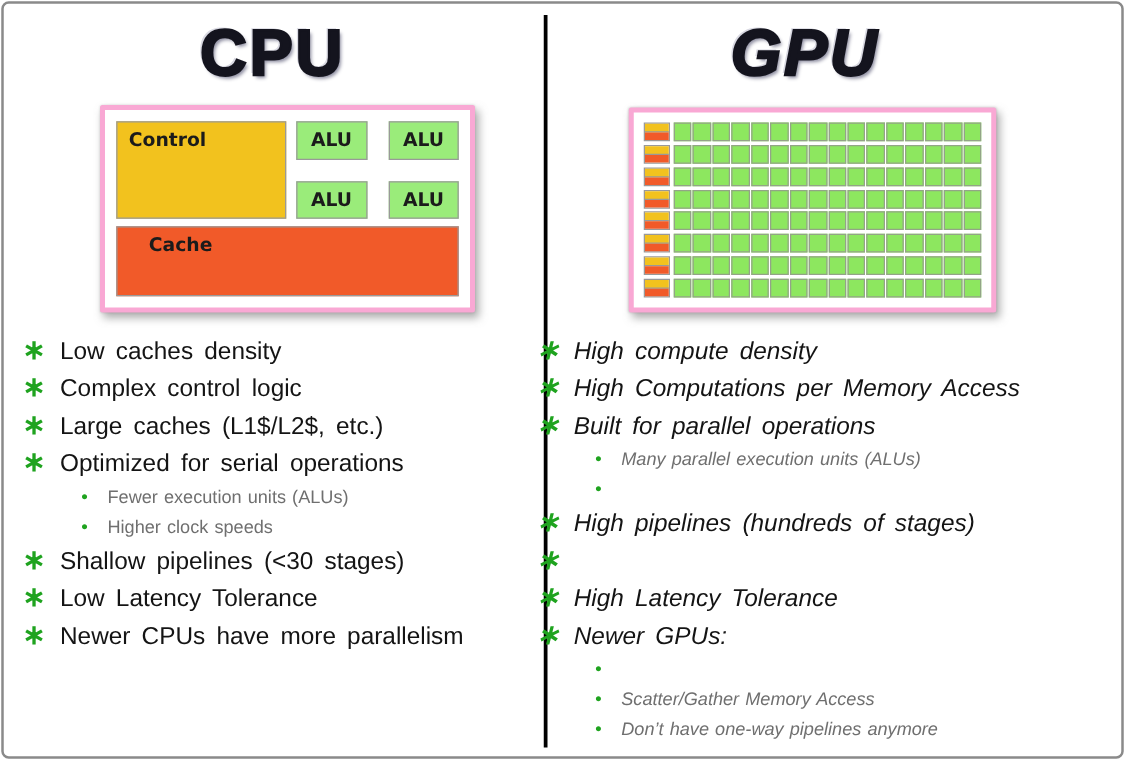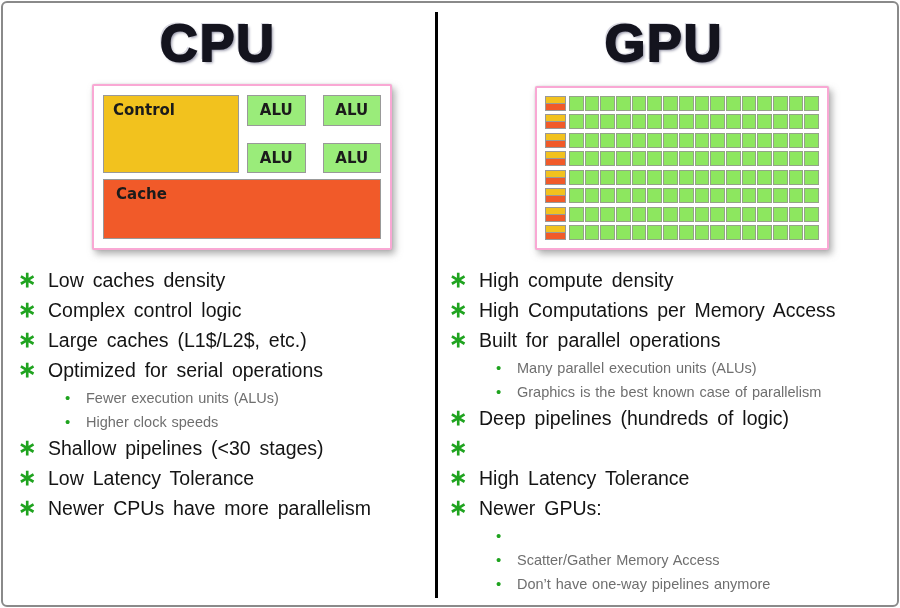--- a/index.html
+++ b/index.html
@@ -6,40 +6,40 @@
   body{
     width:900px;height:608px;position:relative;overflow:hidden;
     font-family:"Liberation Sans",sans-serif;
     --control:#F2C21E;--alu:#9AEC7A;--cache:#F15A29;--gpu-cell:#8DE75F;
     --bullet-green:#1FA31F;--divider:#000000;--frame-border:#8A8A8A;
   }
   .frame{position:absolute;inset:1px;border:2px solid var(--frame-border);border-radius:6px;pointer-events:none;}
   .divider{position:absolute;left:435px;top:12px;width:3px;height:586px;background:var(--divider);}
   .panel{position:absolute;top:0;height:608px;}
   .panel-left{left:0;width:436px;}
-  .panel-right{left:436px;width:456px;}
+  .panel-right{left:416px;width:456px;font-style:italic;}
   .panel-title{
     margin-top:16px;text-align:center;
     font-size:52px;line-height:54px;font-weight:bold;letter-spacing:2px;
     color:#14141e;-webkit-text-stroke:2px #14141e;
     text-shadow:-2px -2px 0 #d9d9e2,2px 2px 3px #8f8fa2;
   }
   
   .card{
-    position:absolute;background:#fff;border:2px solid #f9a8d4;border-radius:2px;
+    position:absolute;background:#fff;border:4px solid #f9a8d4;border-radius:2px;
     box-shadow:3px 4px 7px rgba(110,110,110,.55),0 0 2px rgba(0,0,0,.15);
-    box-sizing:border-box;display:flex;flex-direction:column;margin-left:12px;
+    box-sizing:border-box;display:flex;flex-direction:column;
   }
   .cpu-card{left:80px;top:84px;width:300px;height:166px;padding:9px;gap:6px;}
   .cpu-top{display:flex;gap:8px;height:78px;}
   .dlabel{font-family:"DejaVu Sans",sans-serif;font-weight:bold;font-size:15px;color:#1b1b1b;}
   .control-box{width:136px;background:var(--control);border:1px solid #999;box-sizing:border-box;padding:5px 9px;}
   .alu-grid{flex:1;display:grid;grid-template-columns:1fr 1fr;grid-template-rows:1fr 1fr;gap:17px;}
   .alu-box{background:var(--alu);border:1px solid #999;box-sizing:border-box;display:flex;align-items:center;justify-content:center;}
-  .cache-box{flex:1;background:var(--cache);border:1px solid #999;box-sizing:border-box;padding:5px 12px;}
+  .cache-box{flex:1;background:var(--cache);border:1px solid #999;box-sizing:border-box;padding:5px 25px;}
   
   .gpu-card{left:87px;top:86px;width:294px;height:164px;padding:8px;justify-content:space-between;}
   .gpu-row{display:flex;height:15px;gap:3px;}
   .gpu-ctrl{width:21px;border:1px solid #999;box-sizing:border-box;display:flex;flex-direction:column;}
   .gpu-ctrl .half-top{flex:1;background:var(--control);border-bottom:1px solid #999;}
   .gpu-ctrl .half-bot{flex:1;background:var(--cache);}
   .gpu-cells{flex:1;display:flex;gap:1px;}
   .gpu-cell{flex:1;background:var(--gpu-cell);border:1px solid #93a487;box-sizing:border-box;}
   
   .bullets{position:absolute;top:266px;}
@@ -336,25 +336,24 @@
       <div class="b-item l1">
         <span class="b-marker">∗</span>
         <span class="b-text">Built for parallel operations</span>
       </div>
       <div class="b-item l2">
         <span class="b-marker">•</span>
         <span class="b-text">Many parallel execution units (ALUs)</span>
       </div>
       <div class="b-item l2">
         <span class="b-marker">•</span>
-        <span class="b-text">Graphics is the best known case of parallelism</span>
-      </div>
-      <div class="b-item l1">
-        <span class="b-marker">∗</span>
-        <span class="b-text">Deep pipelines (hundreds of logic)</span>
+      </div>
+      <div class="b-item l1">
+        <span class="b-marker">∗</span>
+        <span class="b-text">High pipelines (hundreds of stages)</span>
       </div>
       <div class="b-item l1">
         <span class="b-marker">∗</span>
       </div>
       <div class="b-item l1">
         <span class="b-marker">∗</span>
         <span class="b-text">High Latency Tolerance</span>
       </div>
       <div class="b-item l1">
         <span class="b-marker">∗</span>

